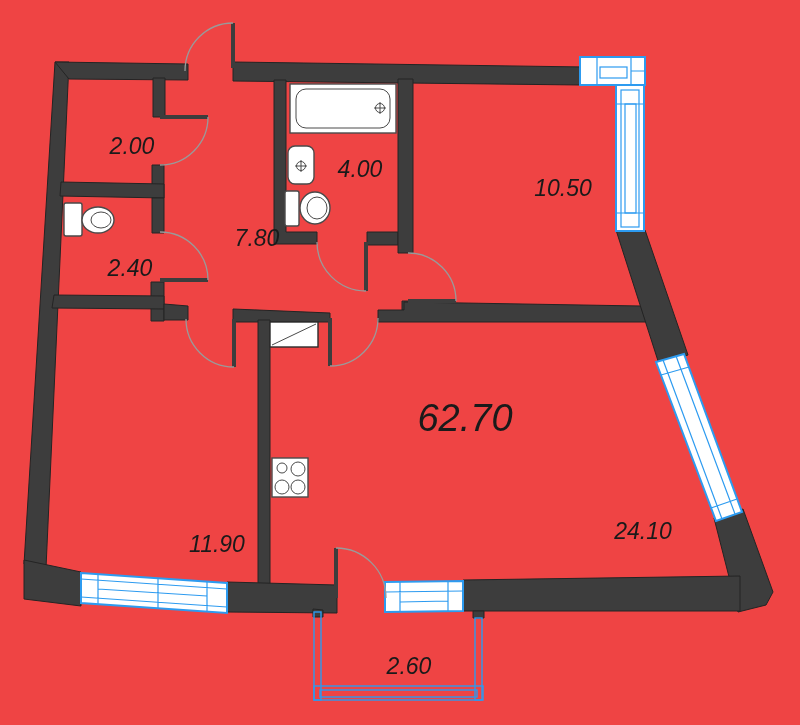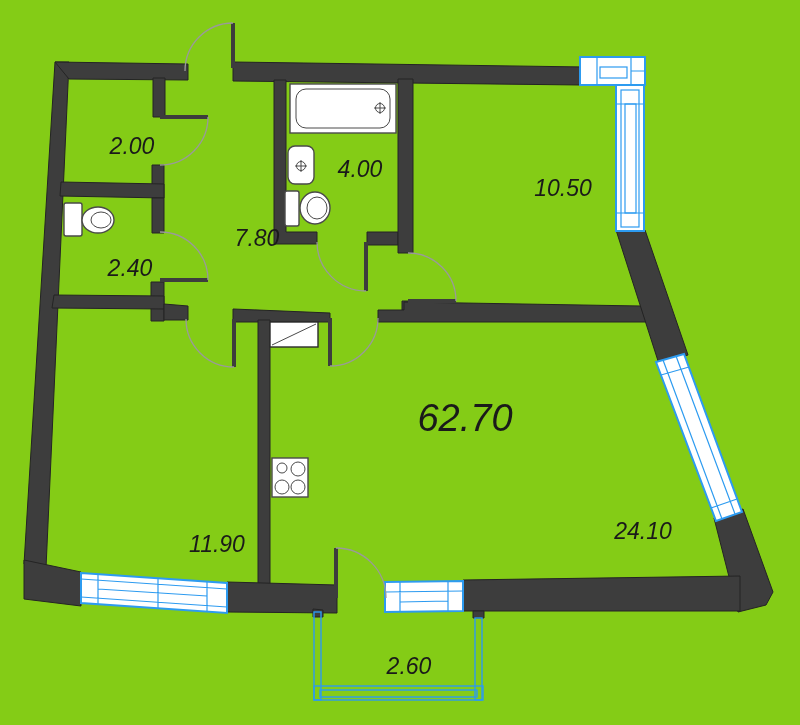--- a/index.html
+++ b/index.html
@@ -1,16 +1,16 @@
 <!DOCTYPE html>
 <html><head>
 <meta charset="utf-8">
 <style>
   html,body{margin:0;padding:0;background:#fff;}
-  .stage{width:800px;height:725px;position:relative;background:#84cc16;overflow:hidden;}
+  .stage{width:800px;height:725px;position:relative;background:#ef4444;overflow:hidden;}
   svg{display:block;}
   .wall{fill:#3d3d3d;stroke:#242424;stroke-width:1;}
   .leaf{stroke:#3d3d3d;stroke-width:4;fill:none;}
   .arc{stroke:#9a9a9a;stroke-width:1.3;fill:none;}
   .win{stroke:#2d9bf0;stroke-width:2;fill:#ffffff;}
   .win-thin{stroke:#2d9bf0;stroke-width:1.2;fill:none;}
   .rail{stroke:#2d9bf0;stroke-width:1.4;fill:none;}
   .fix{stroke:#4a4a4a;stroke-width:1.4;fill:#ffffff;}
   .fix-thin{stroke:#4a4a4a;stroke-width:1;fill:none;}
   .shaft{stroke:#2b2b2b;stroke-width:1.4;fill:#ffffff;}

